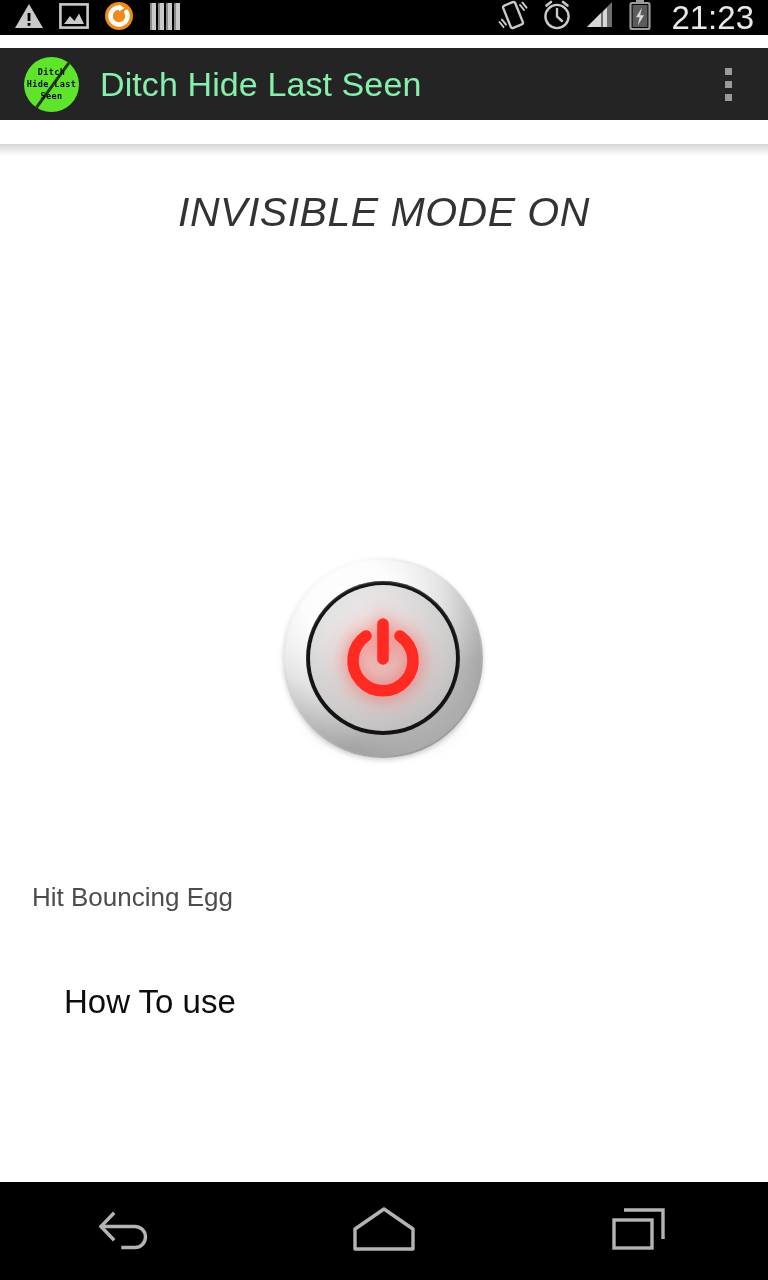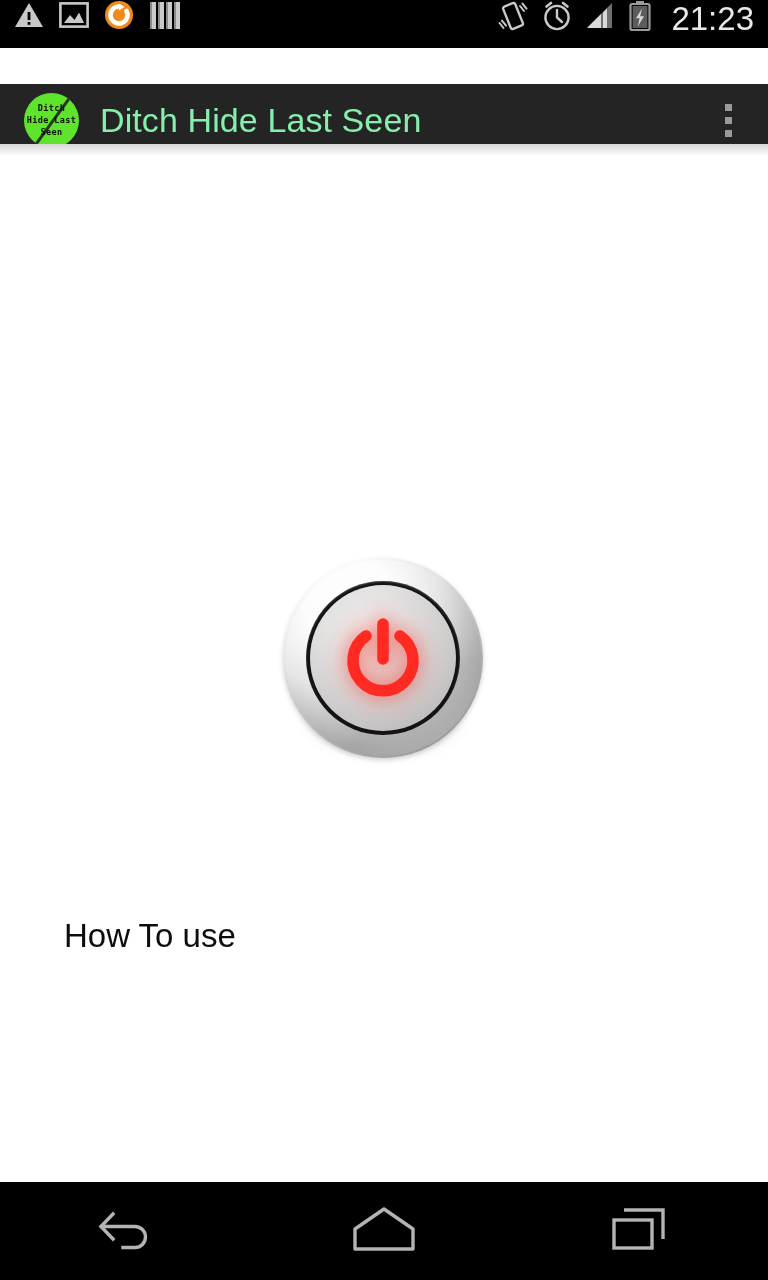--- a/index.html
+++ b/index.html
@@ -12,23 +12,23 @@
   }
   #device {
     position:relative;
     width:768px; height:1280px;
     background:#ffffff;
   }
 
   
   #status-bar {
     position:absolute; top:0; left:0;
-    width:768px; height:48px;
+    width:768px; height:35px;
     background:#000000;
-    display:flex; align-items:flex-start;
+    display:flex; align-items:flex-end;
     padding:0 14px 0 14px;
   }
   .sb-left { display:flex; align-items:center; gap:15px; }
   .sb-right { display:flex; align-items:center; gap:13px; margin-left:auto; }
   .sb-icon { display:block; }
   #status-clock {
     color:#e8e8e8;
     font-size:33px;
     font-weight:300;
     letter-spacing:0px;
@@ -37,21 +37,20 @@
     font-family:"Liberation Sans", sans-serif;
   }
 
   
   #action-bar {
     position:absolute; top:48px; left:0;
     width:768px; height:72px;
     background:#242424;
     display:flex; align-items:center;
     padding:0 18px 0 24px;
-    margin-top:36px;
   }
   #app-icon {
     width:55px; height:55px;
     border-radius:50%;
     background:#5ee52b;
     position:relative;
     flex:0 0 auto;
     overflow:hidden;
     display:flex; flex-direction:column;
     align-items:center; justify-content:center;
@@ -332,36 +331,40 @@
       <span class="dot"></span>
       <span class="dot"></span>
       <span class="dot"></span>
     </div>
   </div>
 
   <div id="bar-shadow"></div>
 
   <div id="content">
 
+    <div id="mode-status">INVISIBLE MODE ON</div>
 
     <div id="power-button-wrap">
       <div id="pb-shadow"></div>
       <div id="pb-outer"></div>
       <div id="pb-ring"></div>
       <div id="pb-face">
         <div id="power-glyph">
           <svg width="78" height="82" viewBox="0 0 78 82">
             <path d="M22 19 A30 30 0 1 0 56 19" fill="none" stroke="#ff2a22" stroke-width="11.5" stroke-linecap="round"></path>
             <line x1="39" y1="7" x2="39" y2="42" stroke="#ff2a22" stroke-width="11.5" stroke-linecap="round"></line>
           </svg>
         </div>
       </div>
     </div>
 
     <div id="link-list">
+      <div class="list-item small">
+        <span>Hit Bouncing Egg</span>
+      </div>
       <div class="spacer-a"></div>
       <div class="list-item large">
         <span>How To use</span>
       </div>
       <div class="spacer-b"></div>
     </div>
 
   </div>
 
   <div id="nav-bar">

